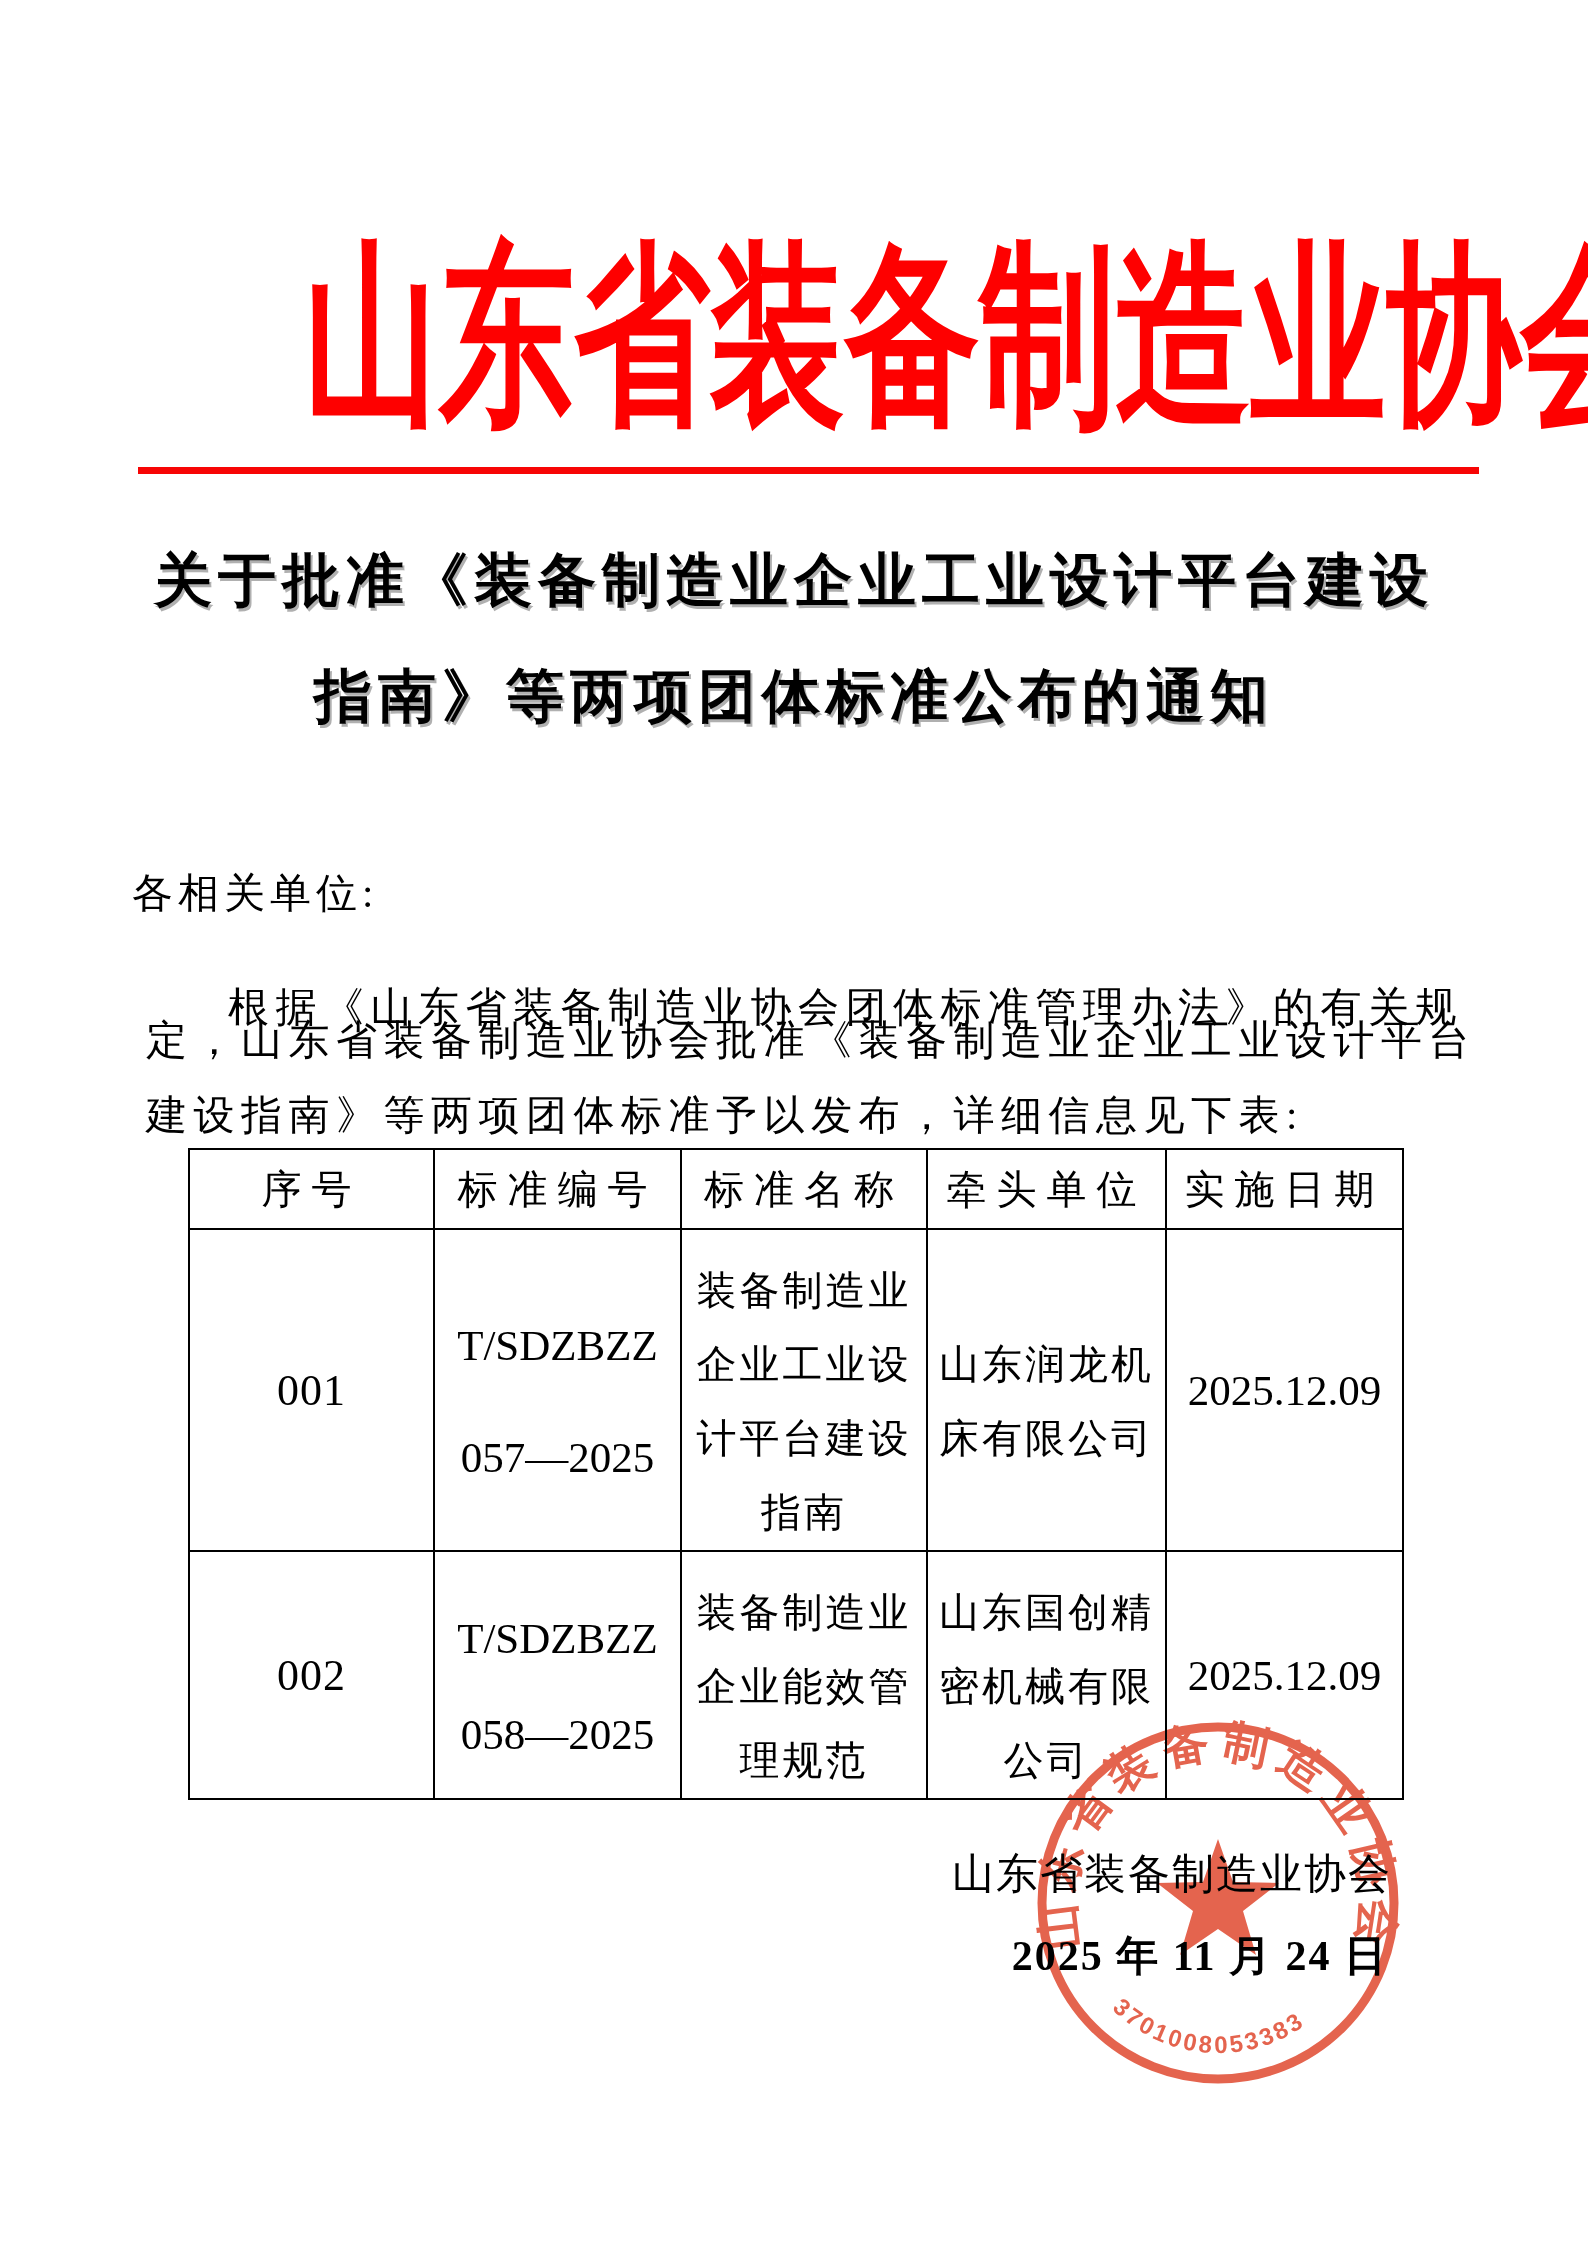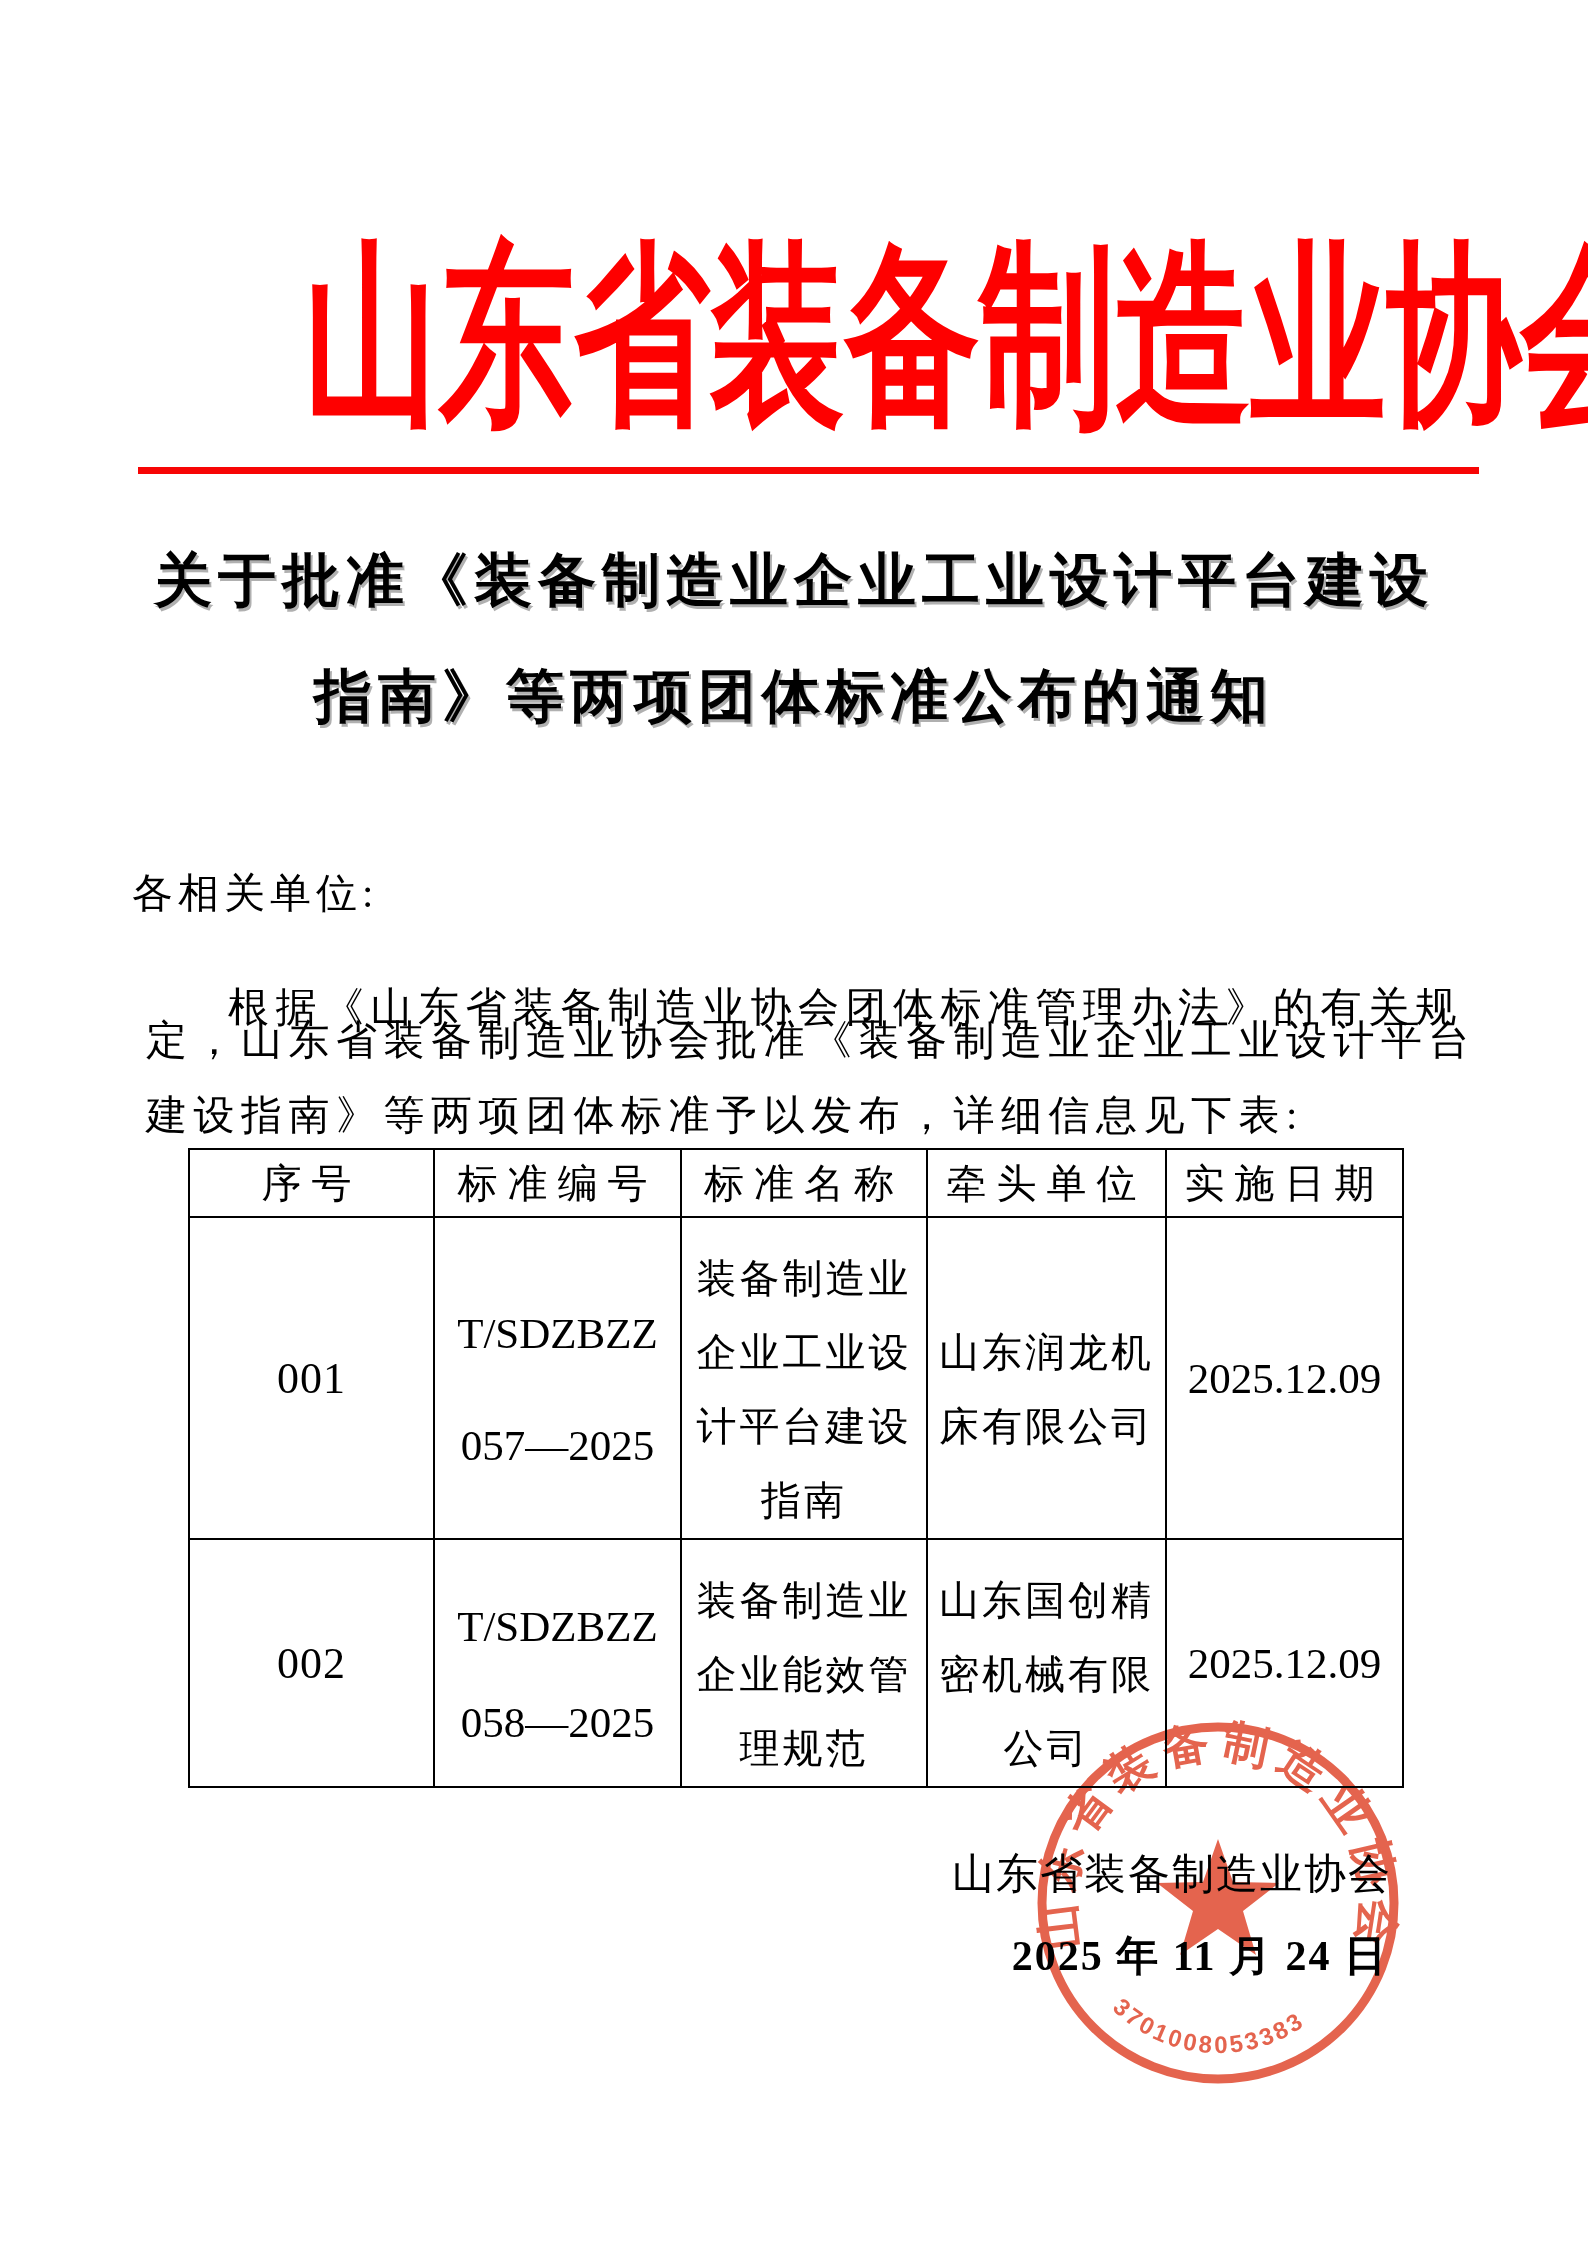--- a/index.html
+++ b/index.html
@@ -52,21 +52,21 @@
     border-collapse:collapse; table-layout:fixed;
     width:1214px;
   }
   .std-table th, .std-table td {
     border:2.5px solid #000;
     text-align:center; vertical-align:middle;
     font-weight:normal;
     padding:0;
   }
   .std-table thead th {
-    height:68px; font-size:40px; letter-spacing:10px;
+    height:80px; font-size:40px; letter-spacing:10px;
   }
   .std-table tr.row-1 td { height:294px; }
   .std-table tr.row-2 td { height:226px; }
   .cellstack {
     display:flex; flex-direction:column;
     align-items:center; justify-content:center;
     width:100%; height:100%;margin-top:24px;
   }
   .cjk-line { font-size:40px; line-height:74px; letter-spacing:3px; white-space:nowrap; }
   .num-line { font-size:44px; letter-spacing:1px; }

